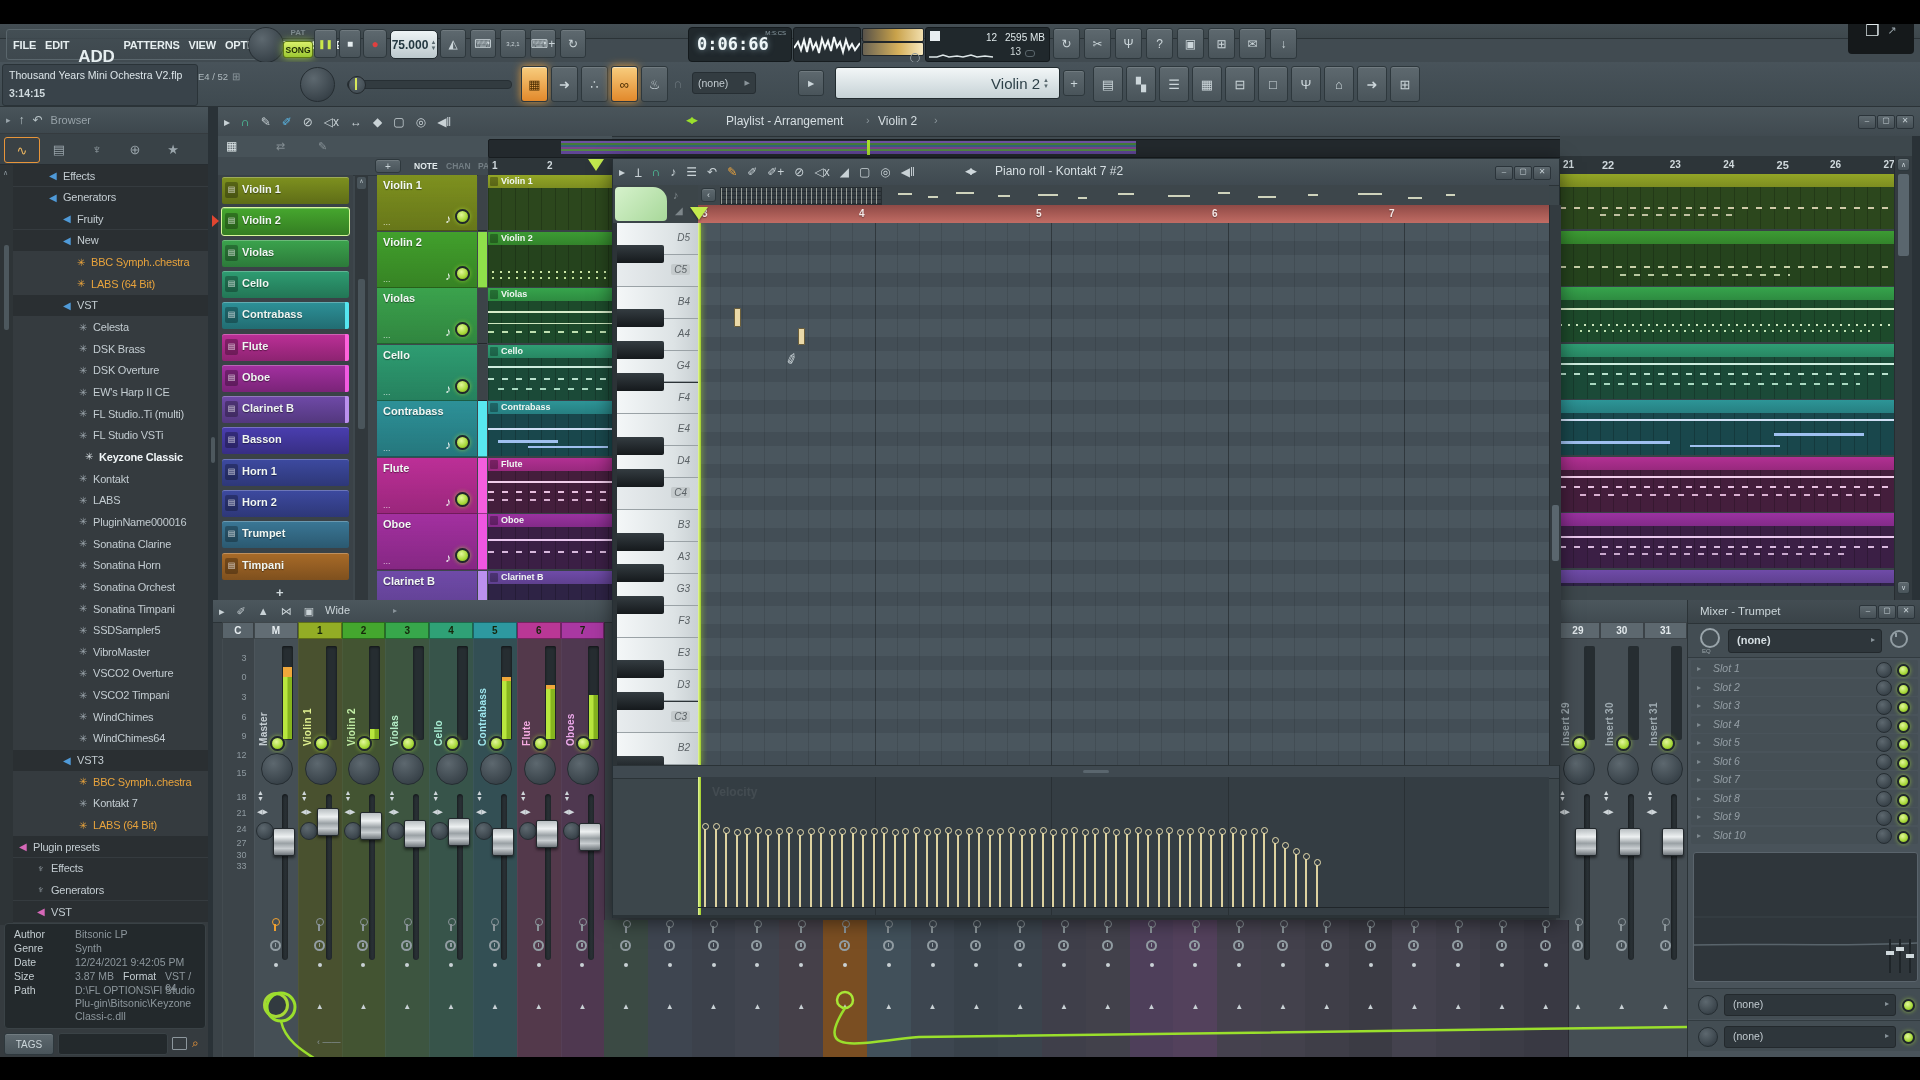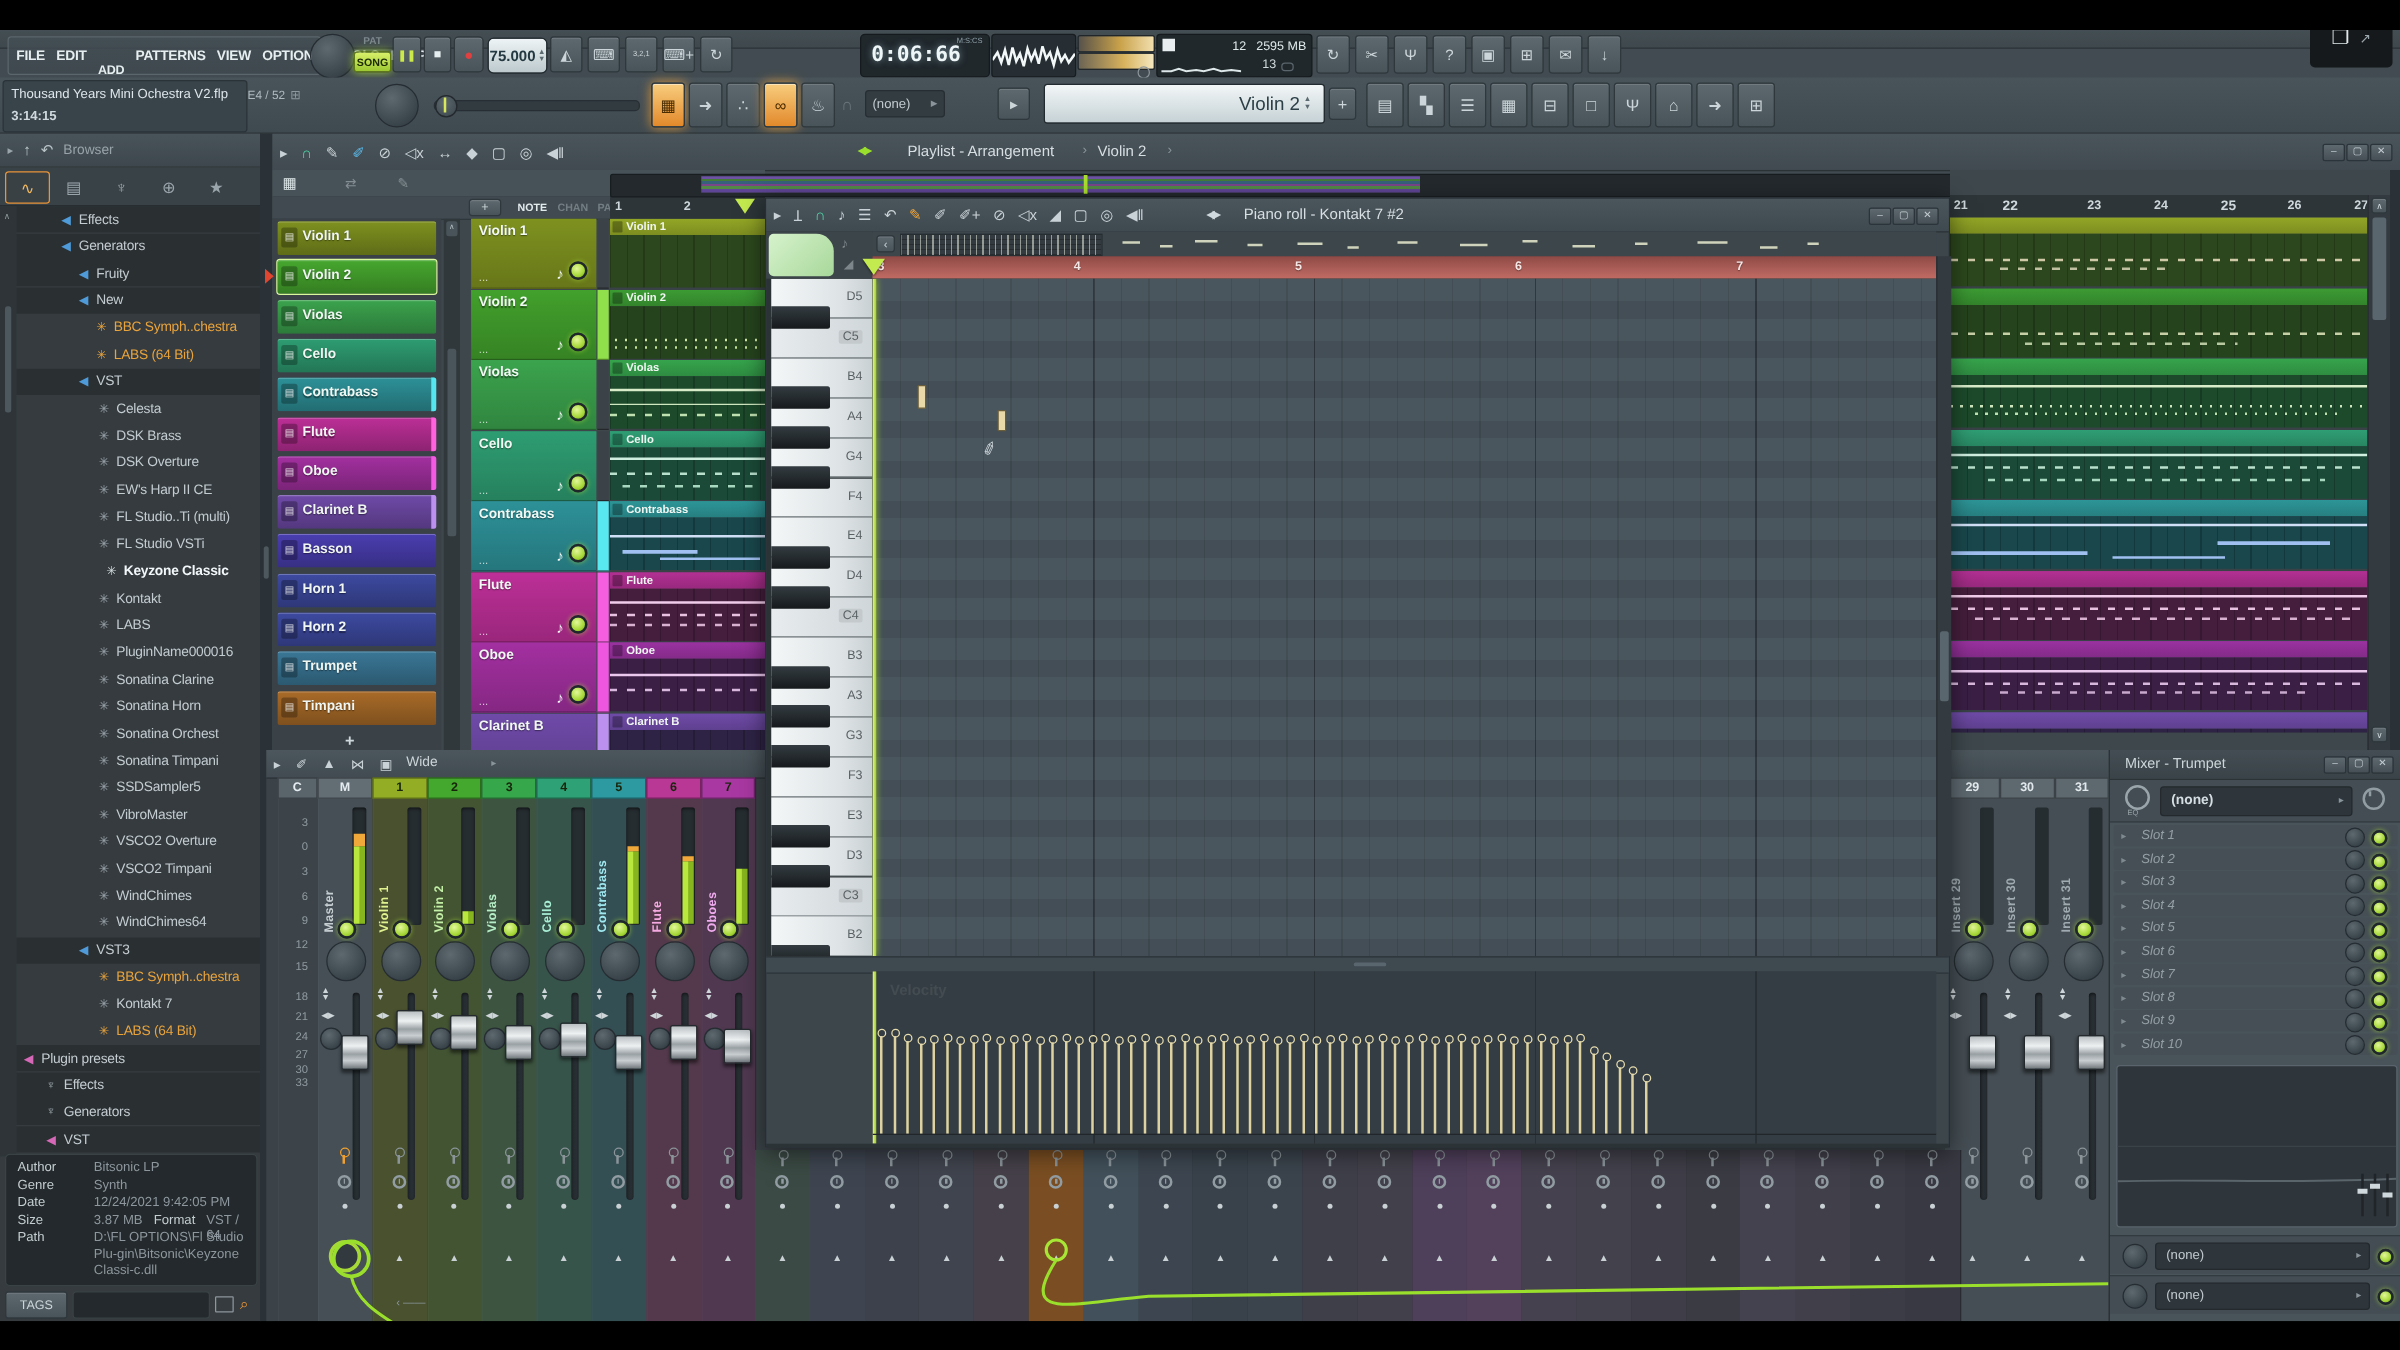--- a/index.html
+++ b/index.html
@@ -41,21 +41,21 @@
 <body>
 
 <div id="screen">
 
   <div class="abs" style="left:0;top:24;width:1920px;height:1033px;background:#414b51;"></div>
 
   <div class="abs" style="left:0;top:24;width:1920px;height:38px;background:linear-gradient(#4d585e,#3e484d);border-bottom:1px solid #2b3337;"></div>
   <div class="abs" id="menubar" style="left:6px;top:29px;width:237px;height:29px;background:linear-gradient(#434e54,#39434854);border:1px solid #5a666c;border-radius:3px;display:flex;align-items:center;padding:0 6px;gap:9px;font-weight:bold;letter-spacing:-.2px;color:#e6eef0;">
       <span style="font-size: 11px;">FILE</span>
       <span style="font-size: 11px;">EDIT</span>
-      <span style="font-size: 10px; margin-top: 24px;">ADD</span>
+      <span style="font-size: 17px; margin-top: 24px;">ADD</span>
       <span style="font-size: 11px;">PATTERNS</span>
       <span style="font-size: 11px;">VIEW</span>
       <span style="font-size: 11px;">OPTIONS</span>
       <span style="font-size: 11px;">TOOLS</span>
       <span style="font-size: 11px;">HELP</span>
     </div>
   <div class="abs knob" style="left:248px;top:27px;width:34px;height:34px;"></div>
   <div class="abs" style="left:285px;top:28px;width:26px;height:12px;color:#7d888e;font-size:8px;font-weight:bold;text-align:center;">PAT</div>
   <div class="abs" style="left:283px;top:41px;width:28px;height:15px;background:linear-gradient(#d9f06a,#9cc832);border:1px solid #5f7a14;border-radius:3px;color:#1d2a04;font-size:8.5px;font-weight:bold;display:flex;align-items:center;justify-content:center;box-shadow:0 0 8px rgba(180,230,70,.8);">SONG</div>
   <div class="abs btn" style="left:314px;top:29px;width:23px;height:29px;color:#cbe94a;font-size:9px;">❚❚</div>
@@ -1300,21 +1300,21 @@
       <span id="prnums" style="position:absolute;left:-85px;top:0;width:936px;height:18px;display:block;">
           <span style="position: absolute; left: 89px; top: 3px; font-size: 10px; font-weight: bold; color: rgb(244, 232, 230); text-shadow: rgba(0, 0, 0, 0.4) 0px 1px 1px;">3</span>
           <span style="position: absolute; left: 246px; top: 3px; font-size: 10px; font-weight: bold; color: rgb(244, 232, 230); text-shadow: rgba(0, 0, 0, 0.4) 0px 1px 1px;">4</span>
           <span style="position: absolute; left: 423px; top: 3px; font-size: 10px; font-weight: bold; color: rgb(244, 232, 230); text-shadow: rgba(0, 0, 0, 0.4) 0px 1px 1px;">5</span>
           <span style="position: absolute; left: 599px; top: 3px; font-size: 10px; font-weight: bold; color: rgb(244, 232, 230); text-shadow: rgba(0, 0, 0, 0.4) 0px 1px 1px;">6</span>
           <span style="position: absolute; left: 776px; top: 3px; font-size: 10px; font-weight: bold; color: rgb(244, 232, 230); text-shadow: rgba(0, 0, 0, 0.4) 0px 1px 1px;">7</span>
         </span>
       <span style="position:absolute;left:-8px;top:2px;width:0;height:0;border-left:9px solid transparent;border-right:9px solid transparent;border-top:13px solid #c3ea4e;filter:drop-shadow(0 1px 1px rgba(0,0,0,.5));"></span>
     </div>
 
-    <div id="prkeys" style="position:absolute;left:0;top:64px;width:85px;height:542px;background:#2c3337;overflow:hidden;">
+    <div id="prkeys" style="position:absolute;left:0;top:64px;width:85px;height:542px;background:#2c3337;overflow:hidden;font-style:italic;">
         <div style="position: absolute; left: 4px; top: 0px; width: 81px; height: 30.9px; background: linear-gradient(90deg, rgb(244, 247, 248), rgb(221, 227, 229) 70%, rgb(201, 208, 211)); border-bottom: 1px solid rgb(154, 162, 166);"></div>
         <span style="position: absolute; right: 8px; top: 9px; font-size: 10px; color: rgb(90, 97, 101);">D5</span>
         <div style="position: absolute; left: 4px; top: 22.4px; width: 47px; height: 18px; background: linear-gradient(rgb(52, 60, 65), rgb(21, 25, 28)); border-radius: 0px 2px 2px 0px; z-index: 2;"></div>
         <div style="position: absolute; left: 4px; top: 31.9px; width: 81px; height: 30.9px; border-bottom: 1px solid rgb(154, 162, 166); background: linear-gradient(90deg, rgb(232, 236, 238), rgb(207, 214, 217));"></div>
         <span style="position: absolute; right: 8px; top: 40.9px; font-size: 10px; color: rgb(90, 97, 101); background: rgb(196, 202, 204); padding: 0px 3px; border-radius: 2px;">C5</span>
         <div style="position: absolute; left: 4px; top: 63.8px; width: 81px; height: 30.9px; background: linear-gradient(90deg, rgb(244, 247, 248), rgb(221, 227, 229) 70%, rgb(201, 208, 211)); border-bottom: 1px solid rgb(154, 162, 166);"></div>
         <span style="position: absolute; right: 8px; top: 72.8px; font-size: 10px; color: rgb(90, 97, 101);">B4</span>
         <div style="position: absolute; left: 4px; top: 86.2px; width: 47px; height: 18px; background: linear-gradient(rgb(52, 60, 65), rgb(21, 25, 28)); border-radius: 0px 2px 2px 0px; z-index: 2;"></div>
         <div style="position: absolute; left: 4px; top: 95.7px; width: 81px; height: 30.9px; background: linear-gradient(90deg, rgb(244, 247, 248), rgb(221, 227, 229) 70%, rgb(201, 208, 211)); border-bottom: 1px solid rgb(154, 162, 166);"></div>
         <span style="position: absolute; right: 8px; top: 104.7px; font-size: 10px; color: rgb(90, 97, 101);">A4</span>

